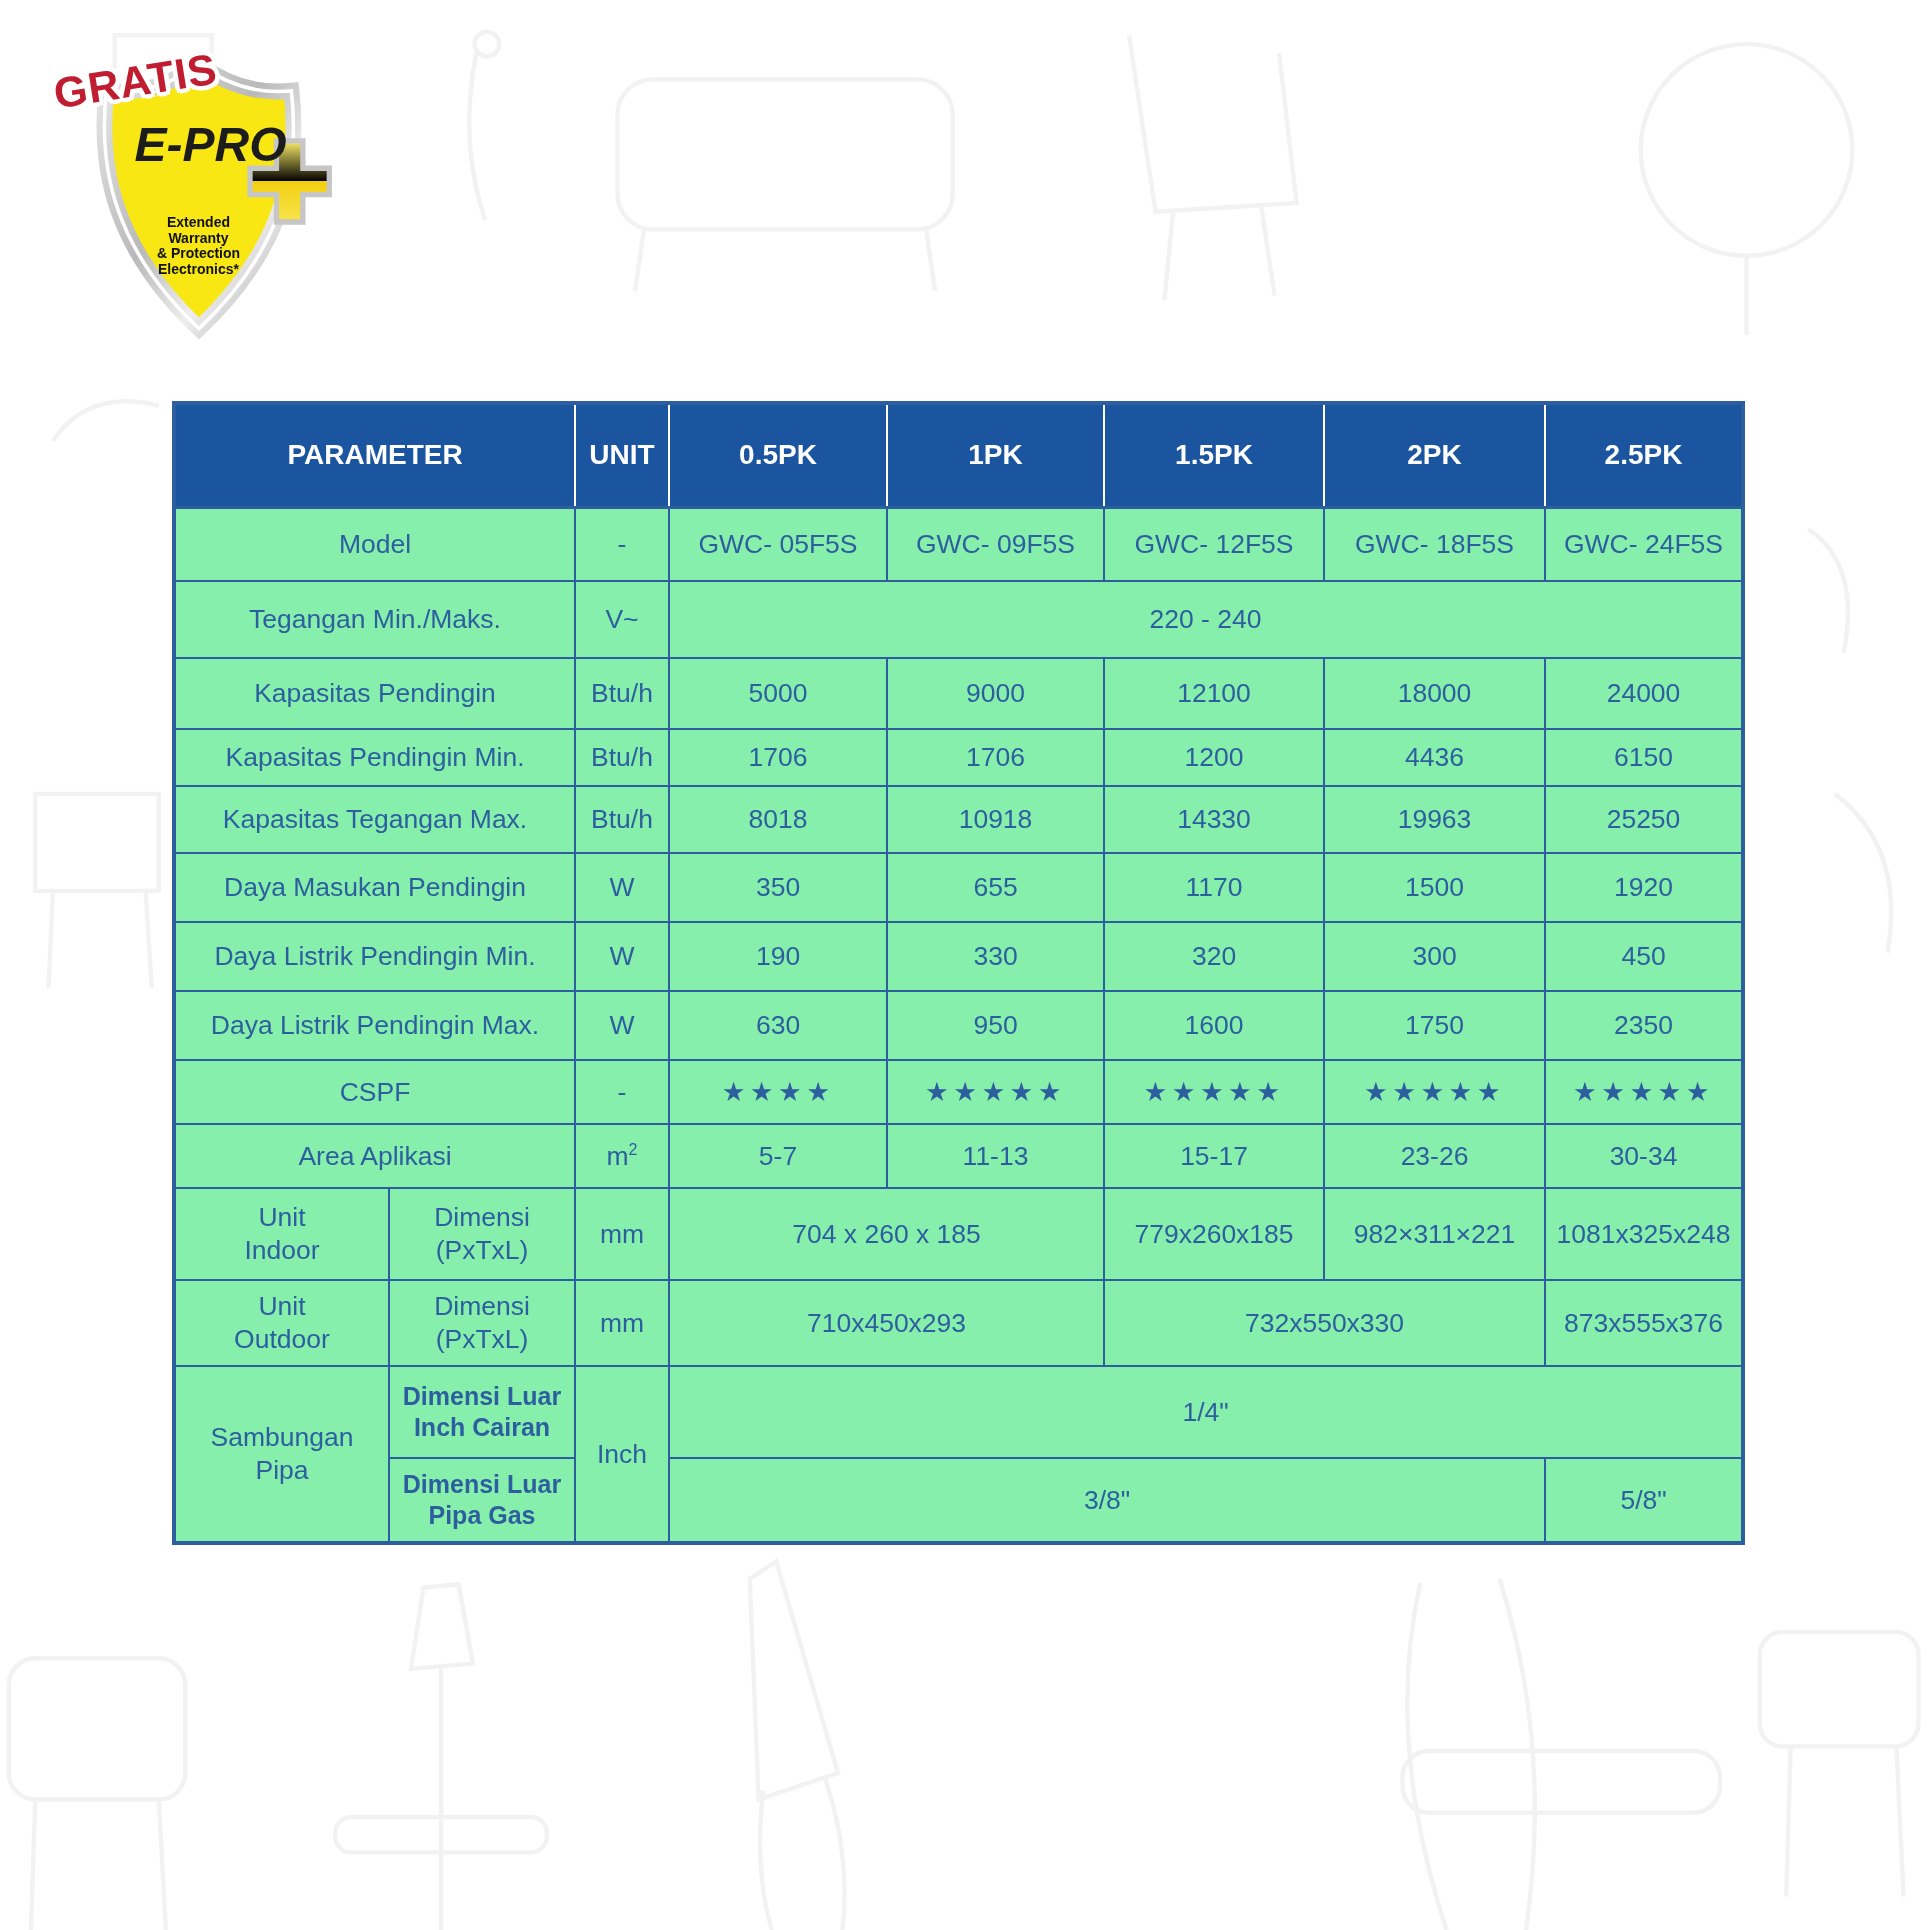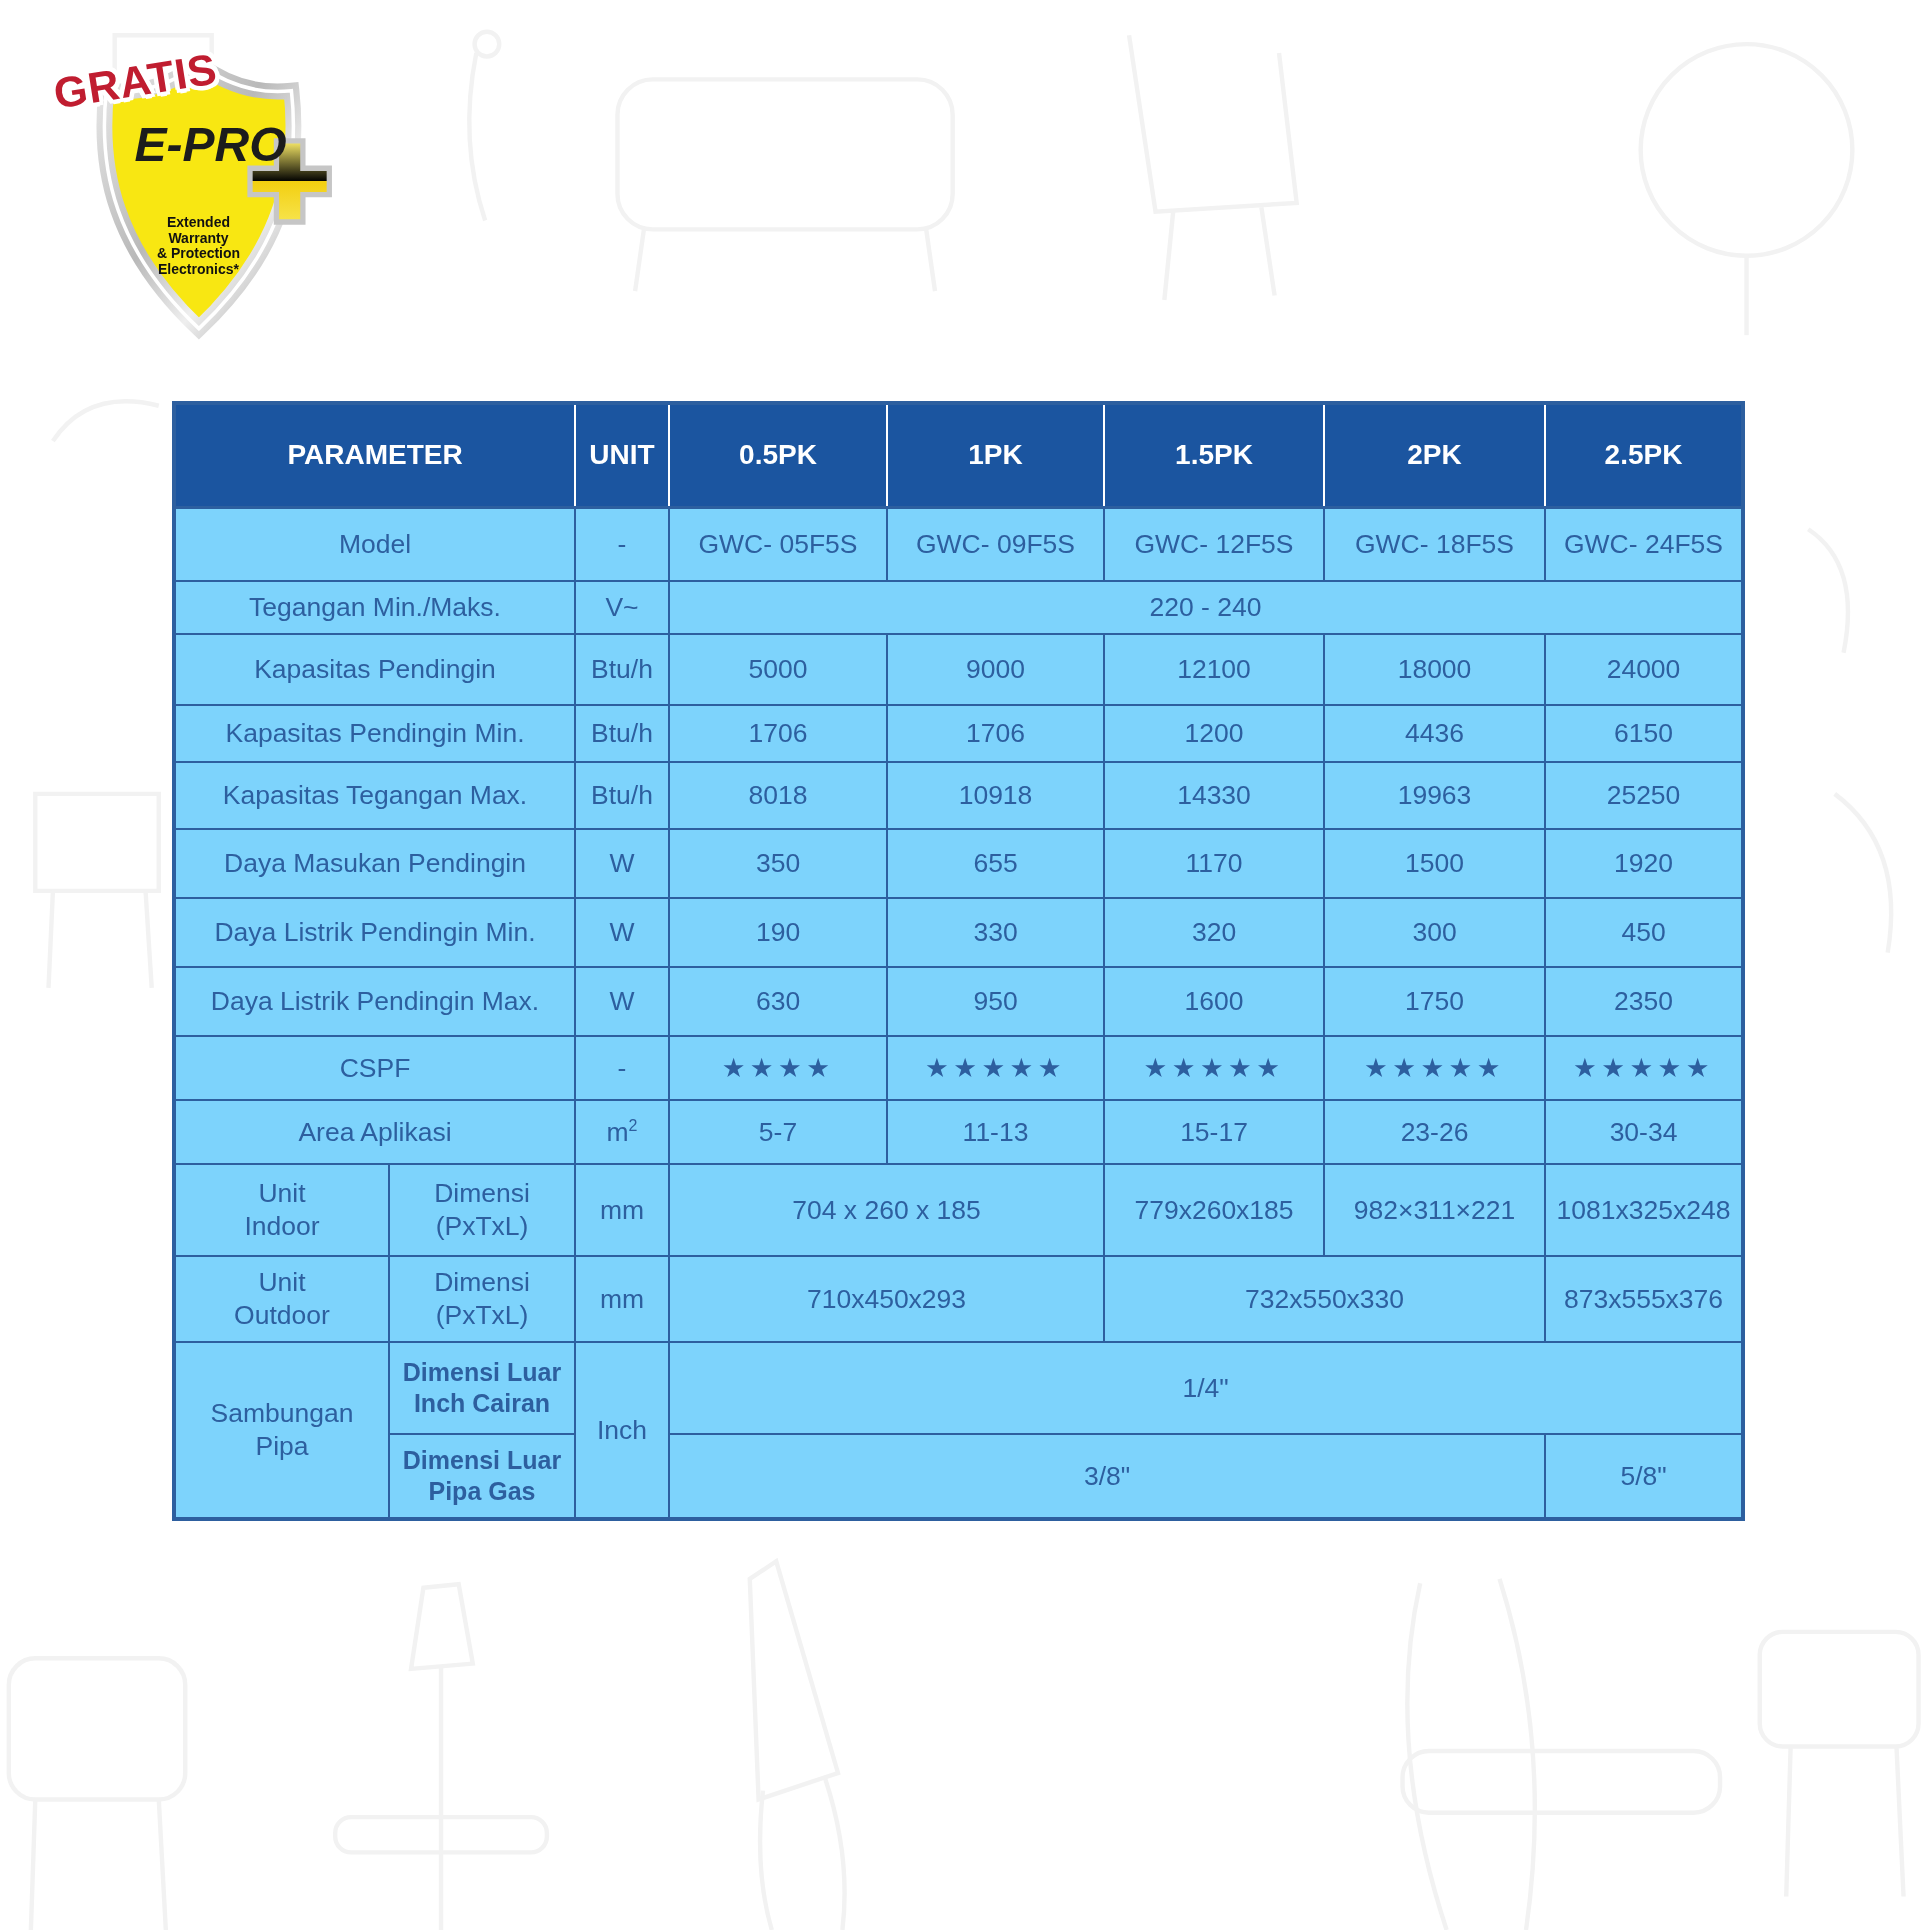--- a/index.html
+++ b/index.html
@@ -25,21 +25,21 @@
     font-size:48px; font-weight:800; font-style:italic; color:#1c1c1c; letter-spacing:0px;
   }
   .badge-sub {
     position:absolute; left:97px; top:161px; width:150px; text-align:center;
     font-size:14px; font-weight:bold; color:#111; line-height:1.12;margin-top:32px;
   }
   .badge-sub span { display:block; }
 
   
   #spec-table-wrap { position:absolute; left:172px; top:401px; }
-  table.spec { border-collapse:collapse; table-layout:fixed; width:1569px; border:4.4px solid #2d5f9f; background:#7dd3fc; }
+  table.spec { border-collapse:collapse; table-layout:fixed; width:1569px; border:4.4px solid #2d5f9f; background:#86efac; }
   table.spec td, table.spec th { border:2.6px solid #2d5f9f; text-align:center; vertical-align:middle;
     color:#2d5f9f; font-size:26.5px; padding:1.8px 5.3px; overflow:hidden; }
   table.spec th { background:#1b55a0; color:#ffffff; font-size:28px; font-weight:bold;
     border-left:2.6px solid #ffffff; border-right:2.6px solid #ffffff; border-bottom:3.5px solid #2d5f9f; border-top:none; }
   table.spec th:first-child { border-left:none; }
   table.spec th:last-child { border-right:none; }
   .lines span { display:block; line-height:1.25; }
   .stars { font-size:35px; letter-spacing:4.4px; color:#1e5ca8; white-space:nowrap; }
   sup.sq { font-size:16px; vertical-align:super; }
 </style>
@@ -142,21 +142,21 @@
   <tr style="height:74px">
     <td colspan="2">Model</td>
     <td>-</td>
     <td>GWC- 05F5S</td>
     <td>GWC- 09F5S</td>
     <td>GWC- 12F5S</td>
     <td>GWC- 18F5S</td>
     <td>GWC- 24F5S</td>
   </tr>
 
-  <tr style="height:53px">
+  <tr style="height:77px">
     <td colspan="2">Tegangan Min./Maks.</td>
     <td>V~</td>
     <td colspan="5">220 - 240</td>
   </tr>
 
   <tr style="height:71px">
     <td colspan="2">Kapasitas Pendingin</td>
     <td>Btu/h</td>
     <td>5000</td>
     <td>9000</td>

